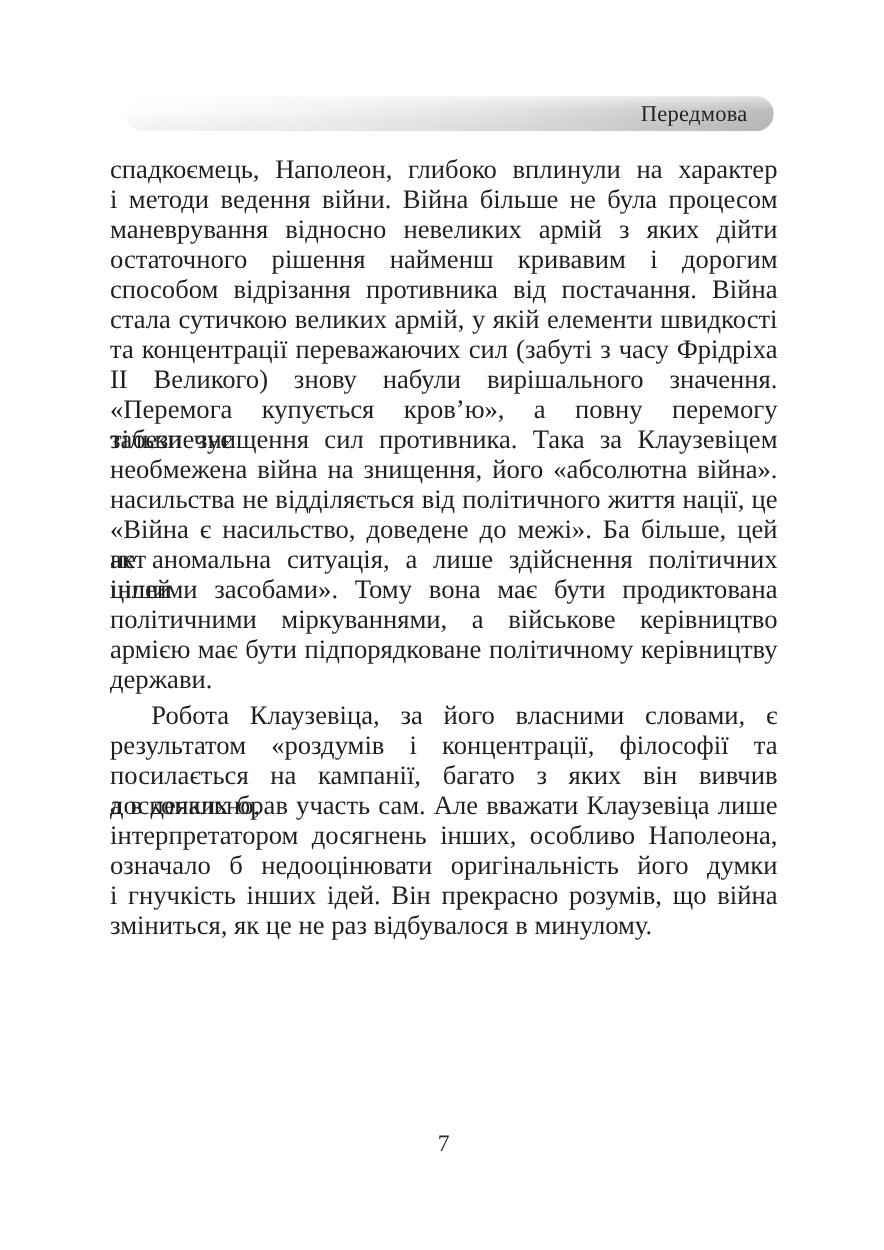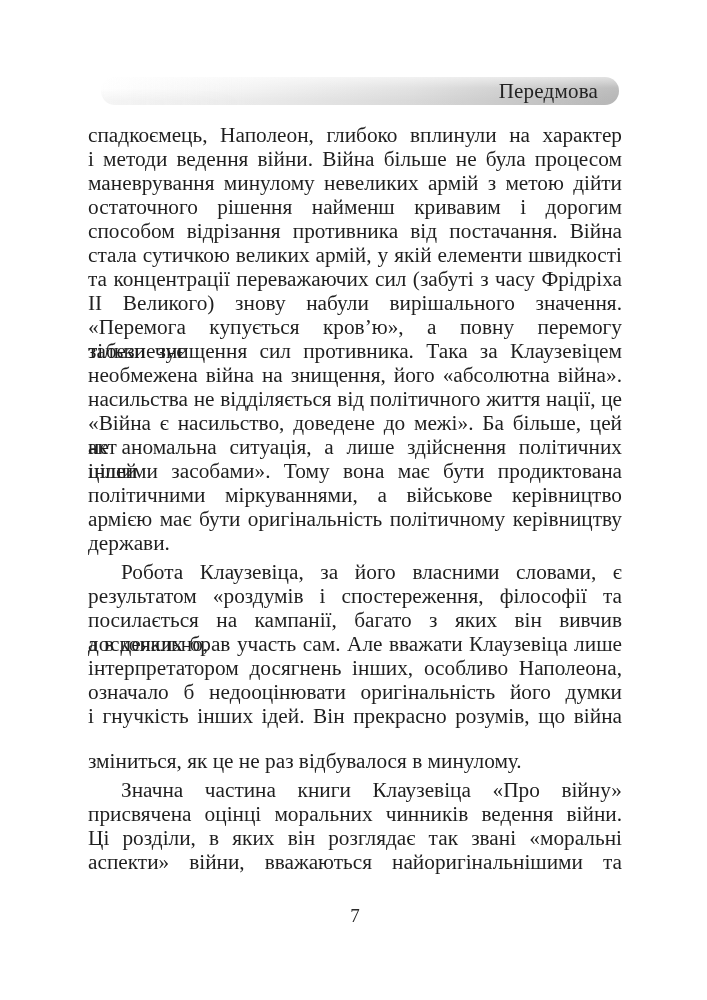--- a/index.html
+++ b/index.html
@@ -22,41 +22,41 @@
     background:
       linear-gradient(to bottom, rgba(255,255,255,0.55), rgba(255,255,255,0) 40%, rgba(0,0,0,0.04) 85%),
       linear-gradient(to right, rgba(252,252,252,0.2) 0%, #f4f4f4 28%, #e2e2e2 60%, #c9c9c9 88%, #bdbdbd 100%);
     display: flex;
     align-items: center;
     justify-content: flex-end;
     padding-right: 21px;
     box-sizing: border-box;
   }
   .header-label {
-    font-size: 21px;
+    font-size: 18px;
     color: #232323;
     letter-spacing: 0.2px;
   }
   .body-text {
     position: absolute;
     left: 88px;
     top: 123px;
     width: 534px;
     font-size: 21.3px;
     line-height: 24px;
     font-family: Liberation Serif, serif;
   }
   .para { margin: 0; }
   .para + .para { margin-top: 5px; }
   .line {
     text-align: justify;
     text-align-last: justify;
     height: 24px;
   }
-  .line.no-just { text-align-last: left; margin-top: 21px; }
+  .line.no-just { text-align-last: left; }
   .line.indent { text-indent: 33px; }
   .line.tight { word-spacing: -4.5px; }
   .page-number {
     position: absolute;
     top: 905px;
     left: 88px;
     width: 534px;
     text-align: center;
     font-size: 19px;
     color: #2a2a2a;
@@ -68,50 +68,44 @@
 <div class="page">
 
   <div class="header-bar">
     <span class="header-label">Передмова</span>
   </div>
 
   <div class="body-text">
       <div class="para">
         <div class="line">спадкоємець, Наполеон, глибоко вплинули на характер</div>
         <div class="line">і методи ведення війни. Війна більше не була процесом</div>
-        <div class="line">маневрування минулому невеликих армій з метою дійти</div>
+        <div class="line">маневрування відносно невеликих армій з яких дійти</div>
         <div class="line">остаточного рішення найменш кривавим і дорогим</div>
         <div class="line">способом відрізання противника від постачання. Війна</div>
         <div class="line">стала сутичкою великих армій, у якій елементи швидкості</div>
         <div class="line">та концентрації переважаючих сил (забуті з часу Фрідріха</div>
         <div class="line">ІІ Великого) знову набули вирішального значення.</div>
         <div class="line">«Перемога купується кров’ю», а повну перемогу забезпечує</div>
         <div class="line">тільки знищення сил противника. Така за Клаузевіцем</div>
         <div class="line">необмежена війна на знищення, його «абсолютна війна».</div>
         <div class="line">насильства не відділяється від політичного життя нації, це</div>
         <div class="line">«Війна є насильство, доведене до межі». Ба більше, цей акт</div>
         <div class="line">не аномальна ситуація, а лише здійснення політичних цілей</div>
         <div class="line">іншими засобами». Тому вона має бути продиктована</div>
         <div class="line">політичними міркуваннями, а військове керівництво</div>
-        <div class="line">армією має бути оригінальність політичному керівництву</div>
+        <div class="line">армією має бути підпорядковане політичному керівництву</div>
         <div class="line">держави.</div>
       </div>
       <div class="para">
         <div class="line indent">Робота Клаузевіца, за його власними словами, є</div>
-        <div class="line">результатом «роздумів і спостереження, філософії та</div>
+        <div class="line">результатом «роздумів і концентрації, філософії та</div>
         <div class="line tight">посилається на кампанії, багато з яких він вивчив досконально,</div>
         <div class="line">а в деяких брав участь сам. Але вважати Клаузевіца лише</div>
         <div class="line">інтерпретатором досягнень інших, особливо Наполеона,</div>
         <div class="line">означало б недооцінювати оригінальність його думки</div>
         <div class="line">і гнучкість інших ідей. Він прекрасно розумів, що війна</div>
         <div class="line no-just">зміниться, як це не раз відбувалося в минулому.</div>
-      </div>
-      <div class="para">
-        <div class="line indent">Значна частина книги Клаузевіца «Про війну»</div>
-        <div class="line">присвячена оцінці моральних чинників ведення війни.</div>
-        <div class="line">Ці розділи, в яких він розглядає так звані «моральні</div>
-        <div class="line">аспекти» війни, вважаються найоригінальнішими та</div>
       </div>
     </div>
 
   <div class="page-number">7</div>
 
 </div>
 
 </body></html>

